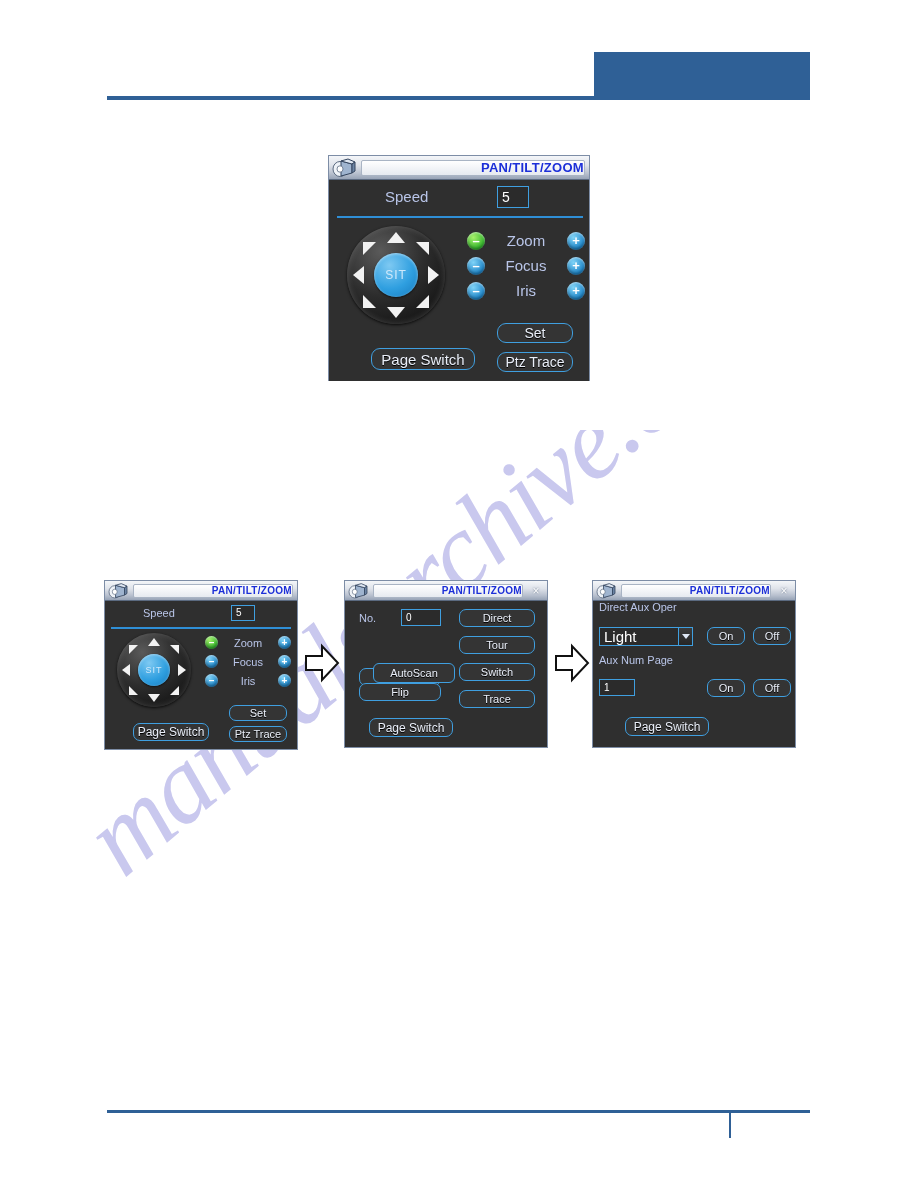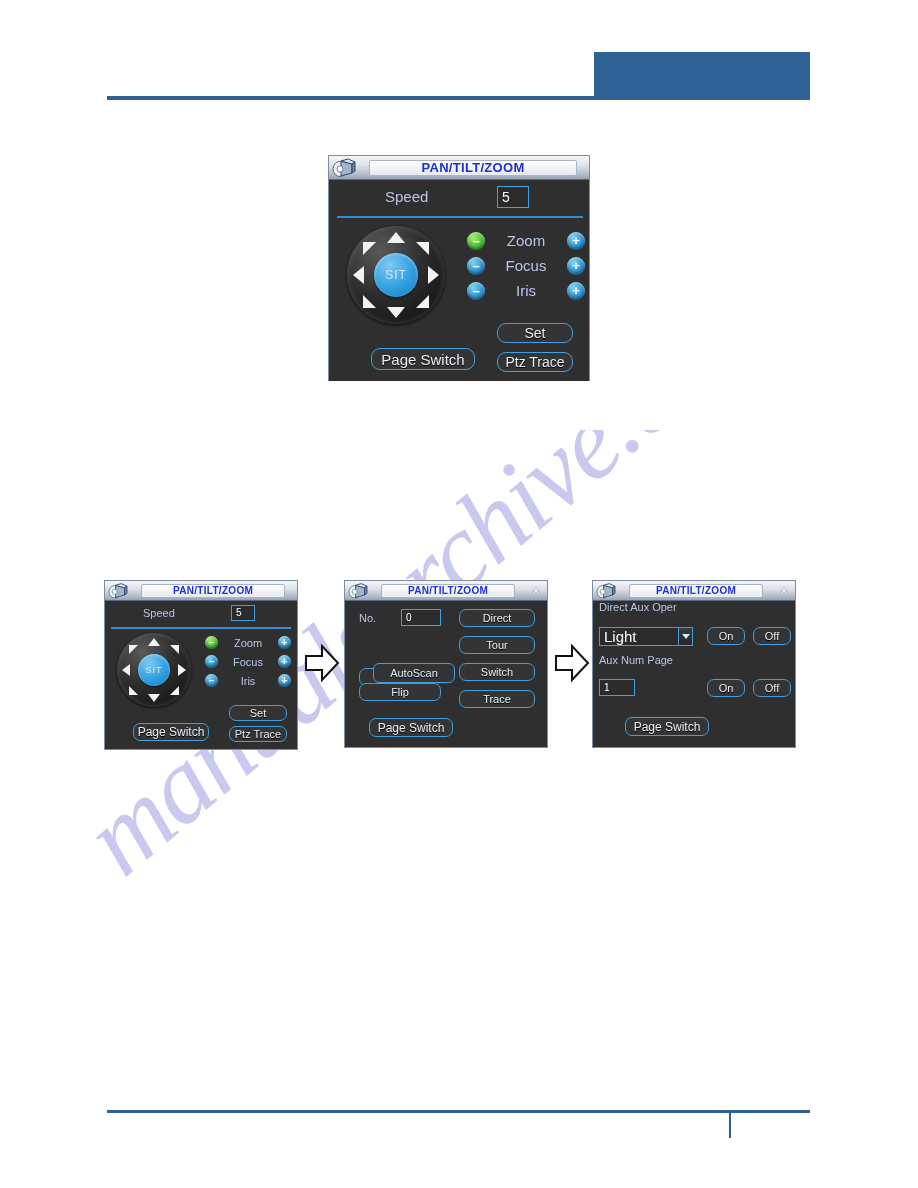--- a/index.html
+++ b/index.html
@@ -64,25 +64,25 @@
     background:linear-gradient(to bottom,#f4f6f9 0%,#dfe3ea 40%,#b9c1cf 75%,#97a3b6 100%);
     border-bottom:1px solid #5b6a80;
     display:flex; align-items:center;
   }
   .ptz.small .titlebar { height:20px; }
   .dome-icon { width:26px; height:22px; margin-left:2px; flex:0 0 auto; position:relative; }
   .ptz.small .dome-icon { width:22px; height:18px; }
   .title-plate {
     flex:1 1 auto;
     height:16px;
-    margin:0 12px;
+    margin:0 4px;
     background:linear-gradient(to bottom,#ffffff,#e6eaf0);
     border:1px solid #a9b4c4;
     border-radius:2px;
-    display:flex; align-items:center; justify-content:center;
+    display:flex; align-items:center; justify-content:flex-end;
   }
   .ptz.small .title-plate { height:14px; }
   .title-text {
     color:#1c2fd8;
     font-size:13px;
     font-weight:bold;
     letter-spacing:0.3px;
     line-height:1;
     white-space:nowrap;
   }

